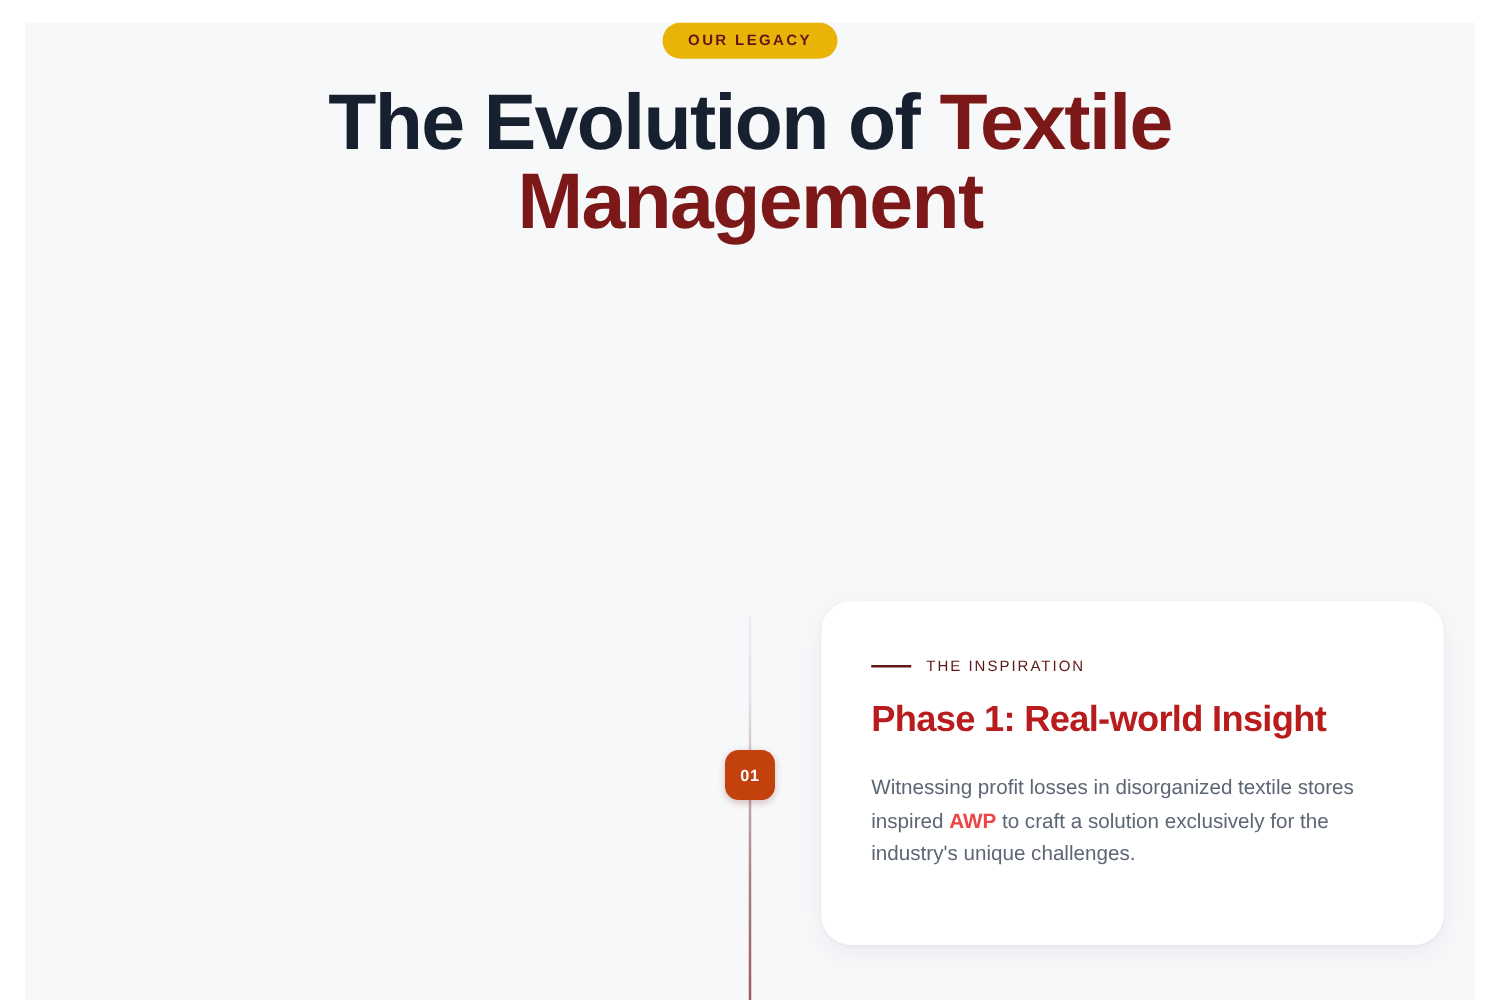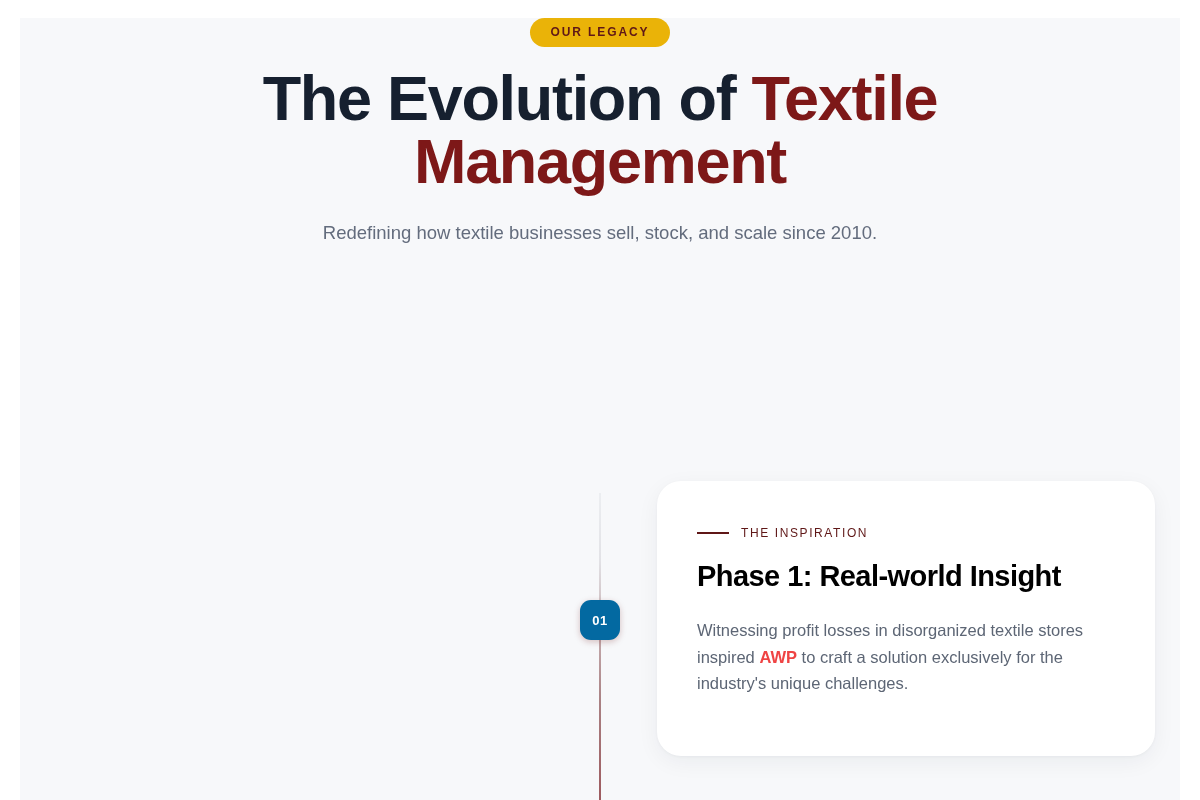--- a/index.html
+++ b/index.html
@@ -92,21 +92,21 @@
                 #9d5a5e 100%);
   }
 
   .timeline-marker {
     position: absolute;
     left: 560px;
     top: 152px;
     width: 40px;
     height: 40px;
     border-radius: 11px;
-    background: #0369a1;
+    background: #c2410c;
     color: #ffffff;
     font-size: 13px;
     font-weight: bold;
     letter-spacing: 0.6px;
     display: flex;
     align-items: center;
     justify-content: center;
     box-shadow: 0 2px 6px rgba(111,22,22,0.25);
   }
 
@@ -143,21 +143,21 @@
     color: #5f1717;
     white-space: nowrap;
   }
 
   .card-title {
     margin: 19px 0 0 0;
     font-size: 29px;
     line-height: 1.24;
     font-weight: bold;
     letter-spacing: -0.55px;
-    color: #000000;
+    color: #b91c1c;
   }
 
   .card-body {
     margin: 22px 0 0 0;
     font-size: 16.5px;
     line-height: 1.62;
     color: #5d6675;
   }
   .card-body .strong {
     font-weight: bold;
@@ -168,21 +168,20 @@
 <body>
 
 <div class="page">
 
   <div class="hero">
 
     <div class="eyebrow-pill">OUR LEGACY</div>
 
     <h1 class="hero-title"><span>The Evolution of </span><span class="accent">Textile Management</span></h1>
 
-    <p class="hero-sub">Redefining how textile businesses sell, stock, and scale since 2010.</p>
   </div>
 
   <div class="timeline">
 
     <div class="timeline-axis"></div>
 
     <div class="timeline-marker">
       <span>01</span>
     </div>
 

